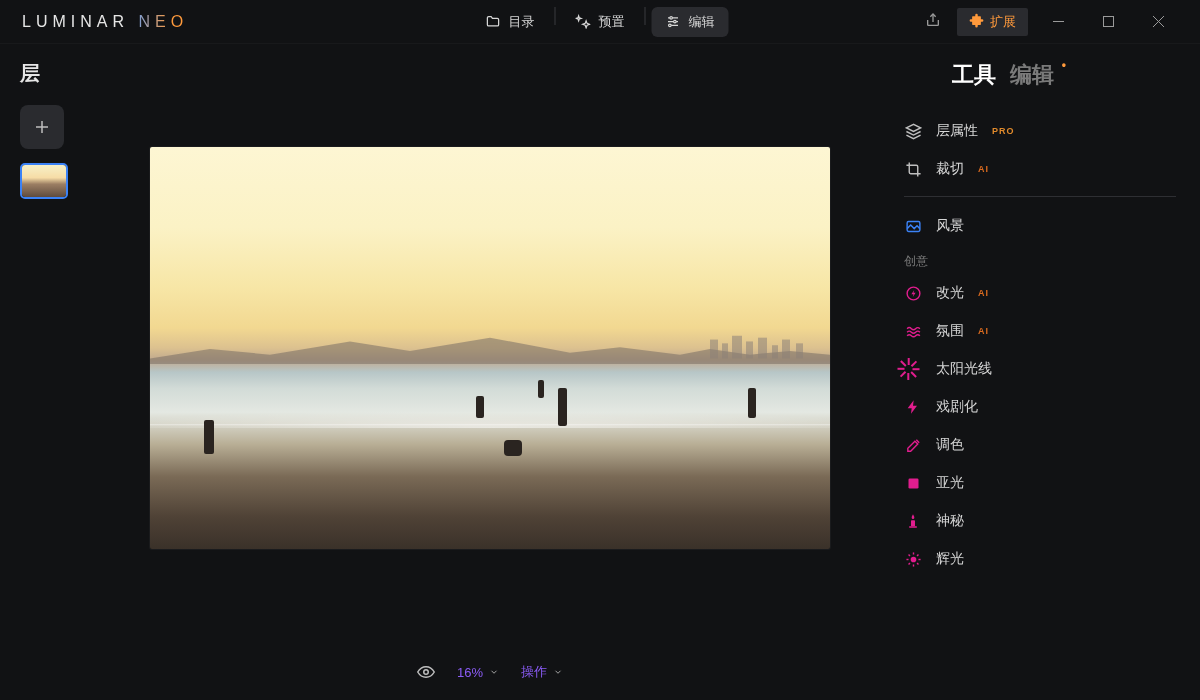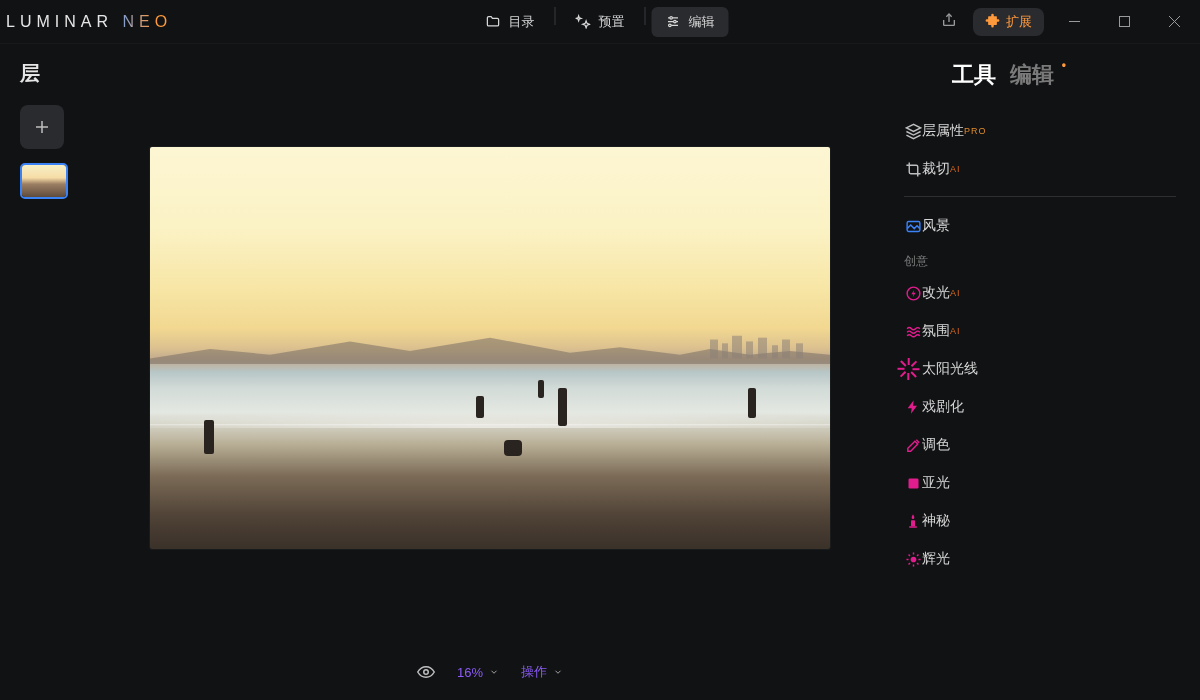--- a/index.html
+++ b/index.html
@@ -1,27 +1,27 @@
 <!DOCTYPE html>
 <html><head>
 <meta charset="utf-8">
 <style>
   * { box-sizing: border-box; margin: 0; padding: 0; font-family: "Segoe UI", "Microsoft YaHei", sans-serif; }
   body { width: 1200px; height: 700px; background: #111214; color: #e6e6e6; overflow: hidden; position: relative; }
   
-  .titlebar { height: 44px; display: flex; align-items: center; padding: 0 6px; justify-content: space-between; border-bottom: 1px solid rgba(255,255,255,0.03); }
+  .titlebar { height: 44px; display: flex; align-items: center; padding: 0 22px; justify-content: space-between; border-bottom: 1px solid rgba(255,255,255,0.03); }
   .brand { font-weight: 300; letter-spacing: 5px; font-size: 16px; }
   .brand .br1 { color: #e6e6e6; }
   .brand .br2 { background: linear-gradient(90deg,#5aa0ff 0%, #ff9a3c 70%); -webkit-background-clip: text; background-clip:text; color: transparent; font-weight:400;}
   .center-tabs { display: flex; align-items: flex-start; gap: 0; position:absolute; left:50%; transform:translateX(-50%);}
   .center-tabs .tab { display:flex; align-items:center; gap:8px; padding:6px 14px; border-radius:6px; font-size:13px; color:#d6d6d6; cursor:pointer;}
   .center-tabs .tab.active { background:#2a2b2f; }
   .center-tabs .sep { width:1px; height:18px; background:#3a3b3f; margin:0 6px;}
   .right-controls { display:flex; align-items:center; gap:10px; }
-  .ext-btn { display:flex; align-items:center; gap:6px; background:#2a2b2f; padding:5px 12px; border-radius:8px; font-size:13px; color:#ff9a3c; cursor:pointer;}
+  .ext-btn { display:flex; align-items:center; gap:6px; background:#2a2b2f; padding:5px 12px; border-radius:2px; font-size:13px; color:#ff9a3c; cursor:pointer;}
   .win-btn { width:40px; height:30px; display:flex; align-items:center; justify-content:center; color:#9a9a9a; cursor:pointer;}
   .share-ic { color:#9a9a9a; cursor:pointer; padding:4px 6px;}
   
   .main { display:flex; height: calc(100% - 44px); }
   .left-panel { width:100px; padding: 16px 0 0 20px; }
   .left-panel h2 { font-size:20px; font-weight:600; color:#e6e6e6; margin-bottom:18px;}
   .add-layer { width:44px; height:44px; background:#2a2b2f; border-radius:8px; display:flex; align-items:center; justify-content:center; color:#bfbfbf; cursor:pointer; margin-bottom:14px;}
   .thumb { width:48px; height:36px; border-radius:5px; border:2px solid #3b82f6; overflow:hidden; cursor:pointer;}
   .thumb .mini { width:100%; height:100%; background: linear-gradient(to bottom, #f6f0c8 0%, #f6dca6 40%, #9b7e63 60%, #5f4b3d 100%);}
   .canvas-wrap { flex:1; display:flex; flex-direction:column; align-items:center; }
@@ -41,23 +41,23 @@
   .fig { position:absolute; background:#2a2420; border-radius:2px;}
   .bottombar { height:56px; display:flex; align-items:center; justify-content:center; gap:22px; font-size:13px; color:#8b5cf6;}
   .bottombar .ctrl { display:flex; align-items:center; gap:6px; cursor:pointer;}
   
   .right-panel { width:320px; padding: 16px 24px 0 24px; overflow:hidden;}
   .rp-head { display:flex; align-items:baseline; gap:14px; margin-bottom:22px;margin-left:48px;}
   .rp-head .t1 { font-size:22px; font-weight:700; color:#ffffff;}
   .rp-head .t2 { font-size:22px; font-weight:700; color:#7a7a7a; position:relative;}
   .rp-head .t2::after { content:"•"; color:#ff9a3c; font-size:12px; position:absolute; top:-2px; right:-12px;}
   .tool-list { display:flex; flex-direction:column; }
-  .tool { display:flex; align-items:center; padding:10px 0; cursor:pointer; font-size:14px; color:#d6d6d6;}
+  .tool { display:flex; align-items:center; gap:14px; padding:10px 0; cursor:pointer; font-size:14px; color:#d6d6d6;}
   .tool .ic { width:18px; height:18px; display:flex; align-items:center; justify-content:center;}
-  .badge { font-size:9px; letter-spacing:1px; font-weight:400;}
+  .badge { font-size:9px; letter-spacing:1px; font-weight:700;}
   .badge.pro { color:#e08a2c;}
   .badge.ai { color:#d96a1f;}
   .divider { height:1px; background:#2e2f33; margin:8px 0 10px 0;}
   .section-title { font-size:12px; color:#7a7a7a; padding:8px 0 4px 0;}
   .ic svg { display:block;}
   .sunburst { position:relative; width:16px; height:16px;}
   .sunburst span { position:absolute; left:50%; top:50%; width:7px; height:1.6px; background:#e11d8e; transform-origin: -1px 50%;}
 </style>
 </head>
 <body>

